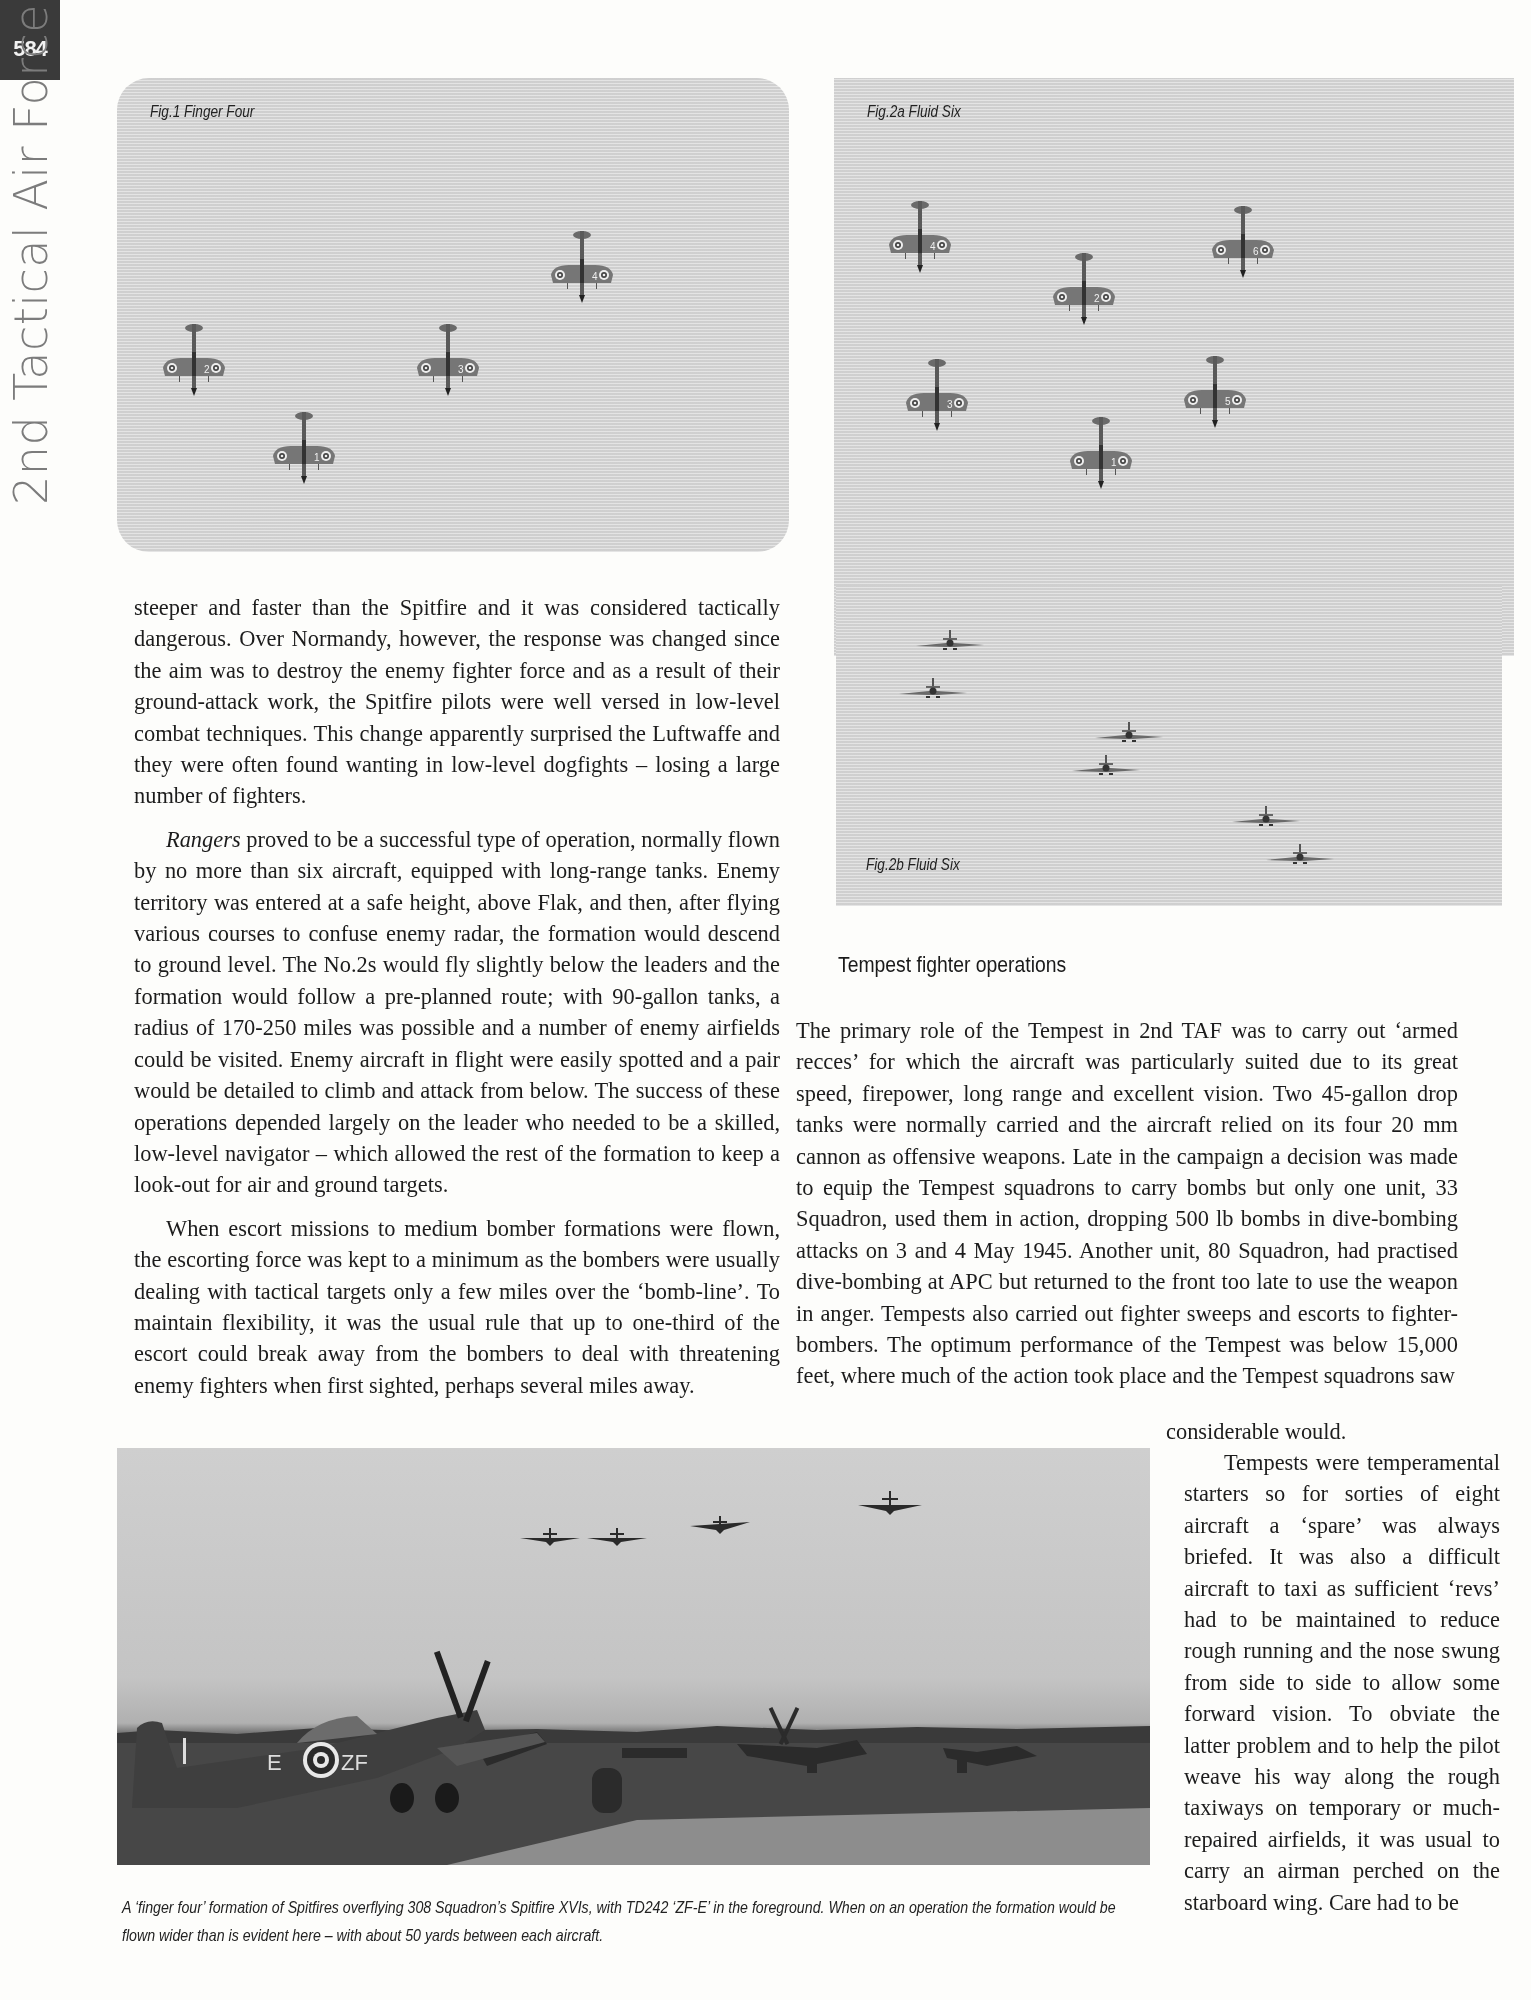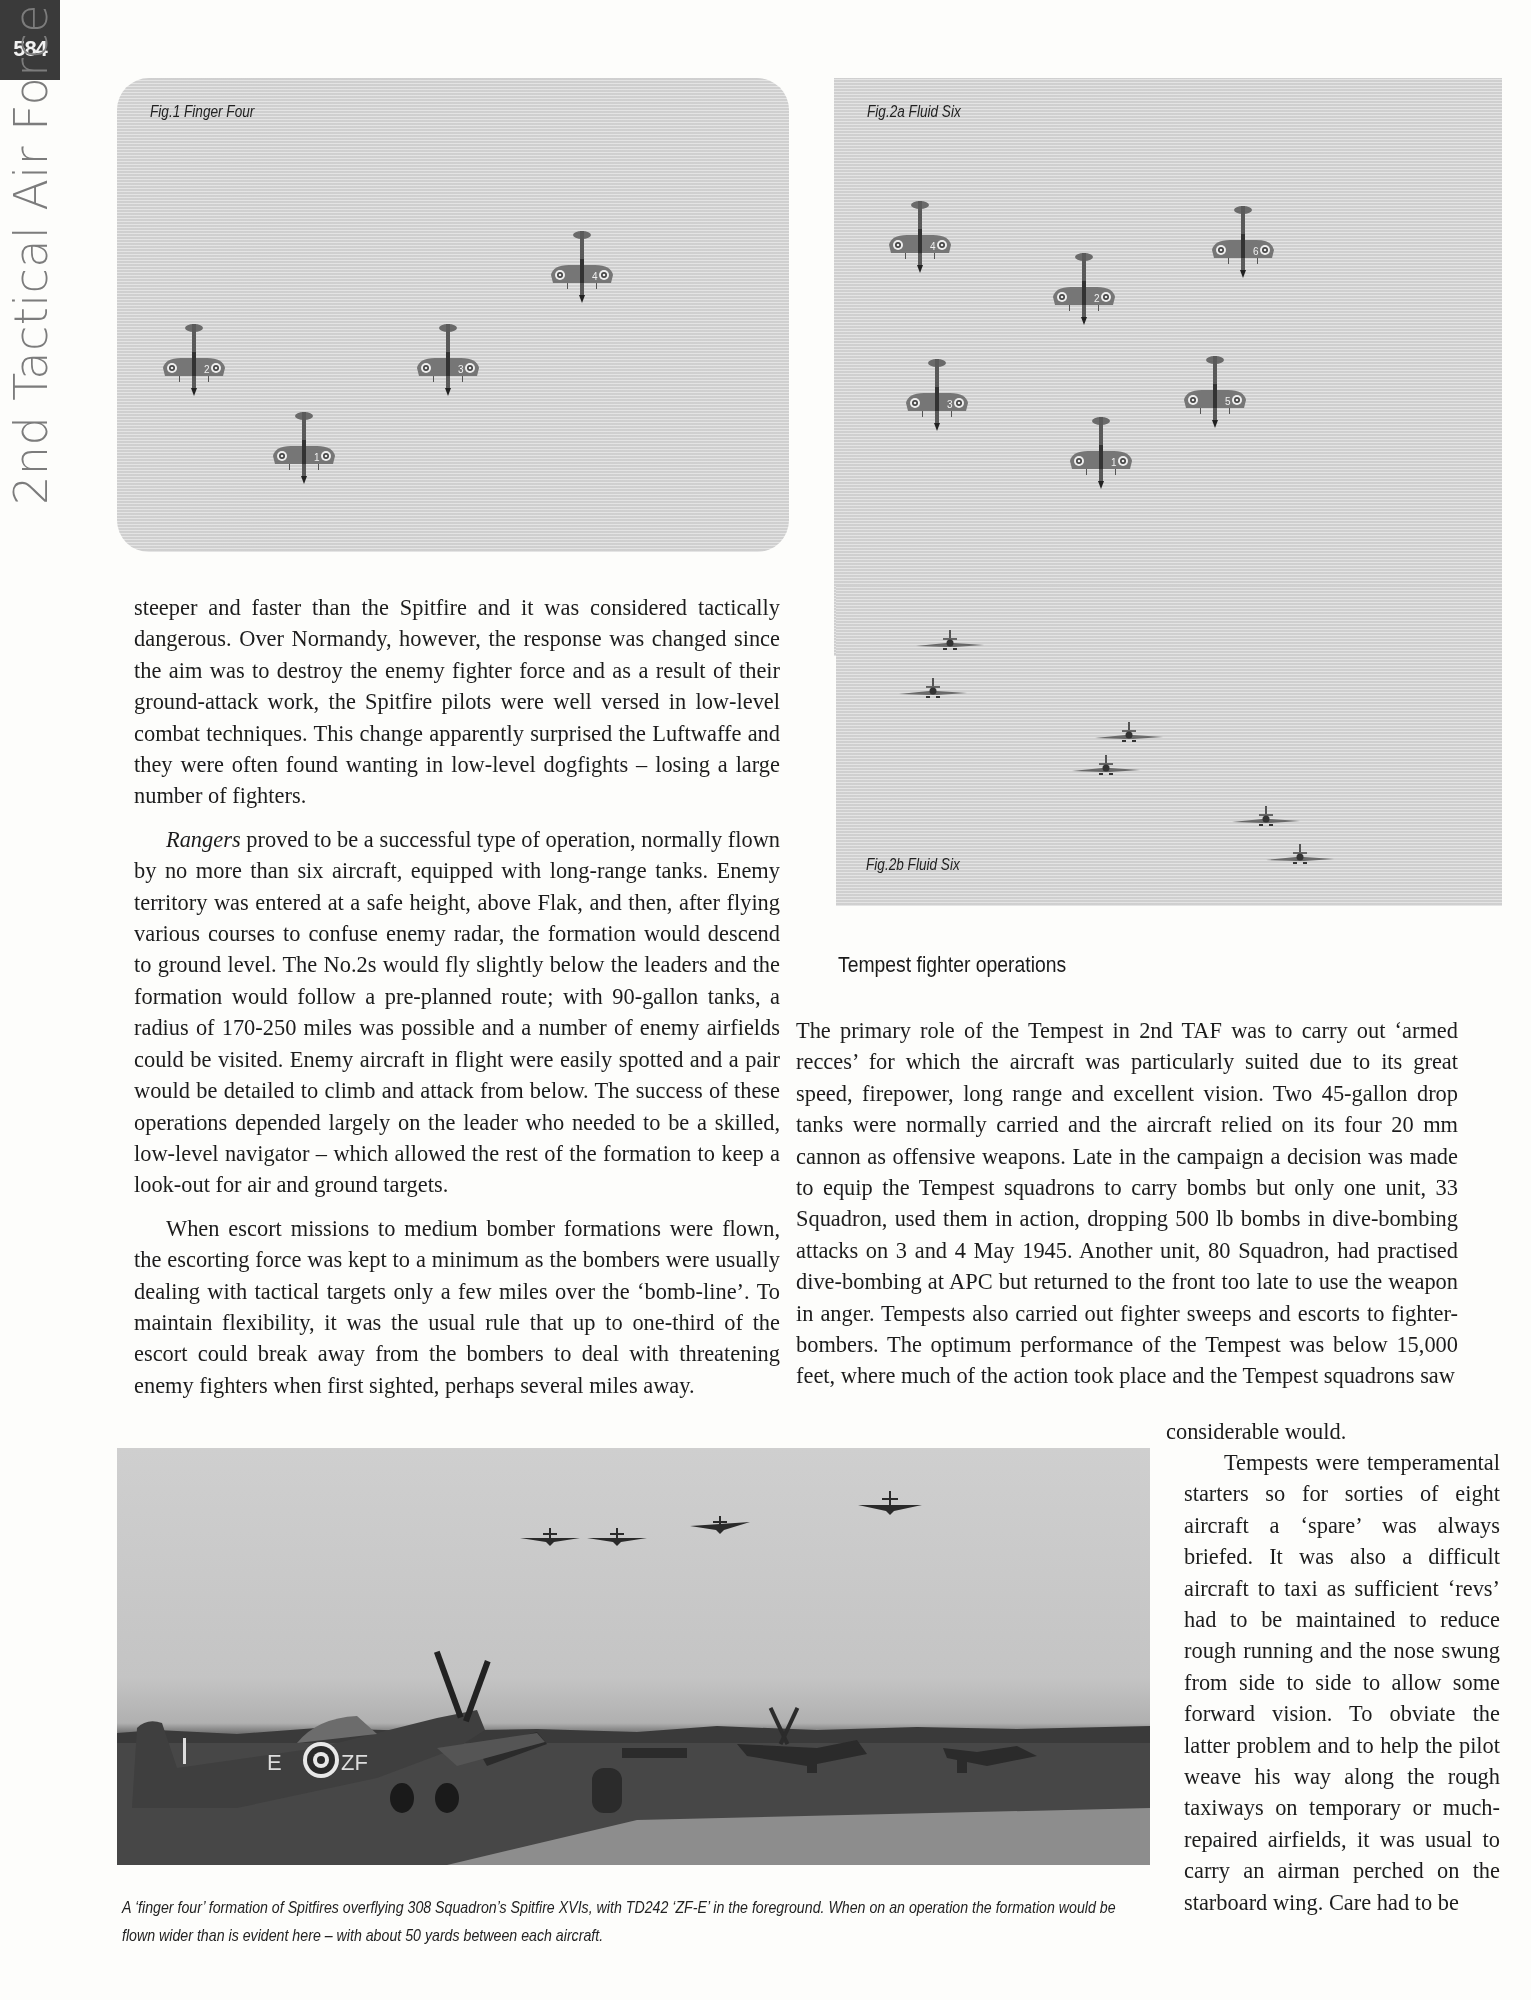--- a/index.html
+++ b/index.html
@@ -26,21 +26,21 @@
     background-color: #d6d6d6;
     background-image: repeating-linear-gradient(0deg, rgba(255,255,255,0.35) 0 1px, rgba(0,0,0,0.03) 1px 3px);
     overflow: hidden;
   }
   .fig-label {
     position: absolute; left: 33px; top: 25px;
     font-family: "Liberation Sans", sans-serif; font-style: italic; font-size: 16px;
     color: #222; transform: scaleX(0.85); transform-origin: left top;
   }
   #fig1 { left: 117px; top: 78px; width: 672px; height: 474px; border-radius: 32px; }
-  #fig2a { left: 834px; top: 78px; width: 668px; height: 578px; }
+  #fig2a { left: 834px; top: 78px; width: 668px; height: 578px; padding-left: 12px; }
   #fig2b { left: 836px; top: 586px; width: 666px; height: 320px; }
   #fig2b .fig-label { top: auto; bottom: 32px; left: 30px; }
   .plane-top { position: absolute; width: 66px; height: 78px; }
   .plane-front { position: absolute; width: 68px; height: 22px; }
 
   .col-left {
     position: absolute; left: 122px; top: 580px; width: 670px;
     font-size: 22.4px; line-height: 31.4px; text-align: justify;
     hyphens: none;
   }

